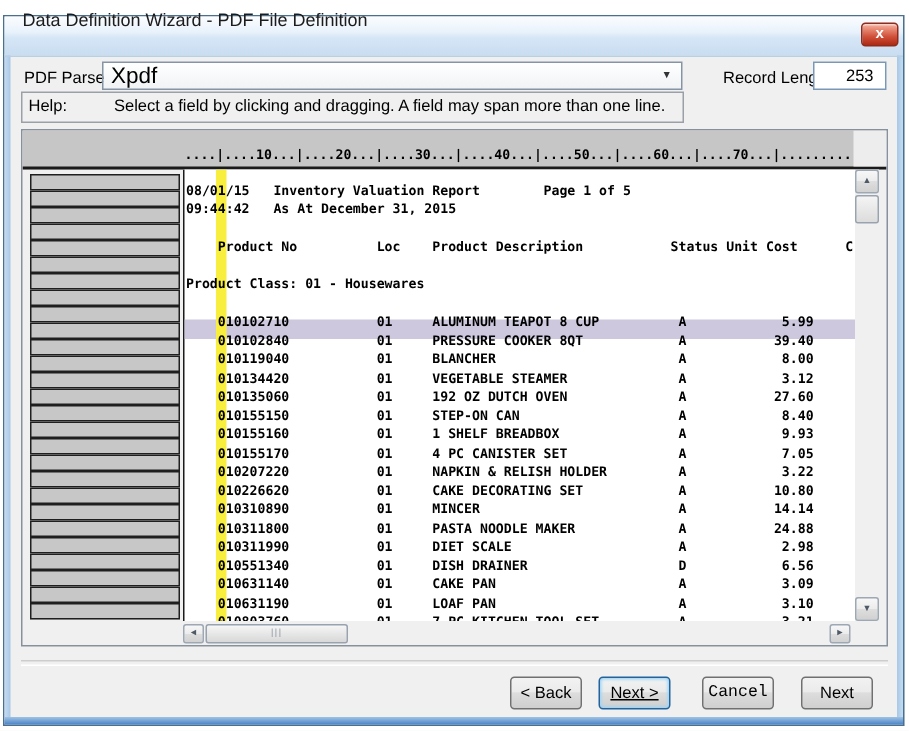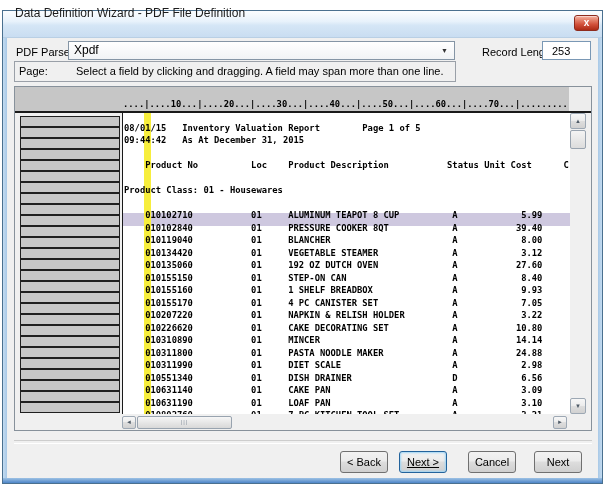--- a/index.html
+++ b/index.html
@@ -19,25 +19,25 @@
   #close-btn{left:574px;top:15px;width:25px;height:16px;box-sizing:border-box;
              border:1px solid #8e2b1d;border-radius:3px;cursor:default;
              background:linear-gradient(180deg,#f6b4a4 0%,#e3806a 30%,#d1503a 60%,#ad2a15 100%);
              box-shadow:0 1px 0 rgba(255,255,255,.45) inset;
              color:#fff;font-size:10px;font-weight:bold;text-align:center;line-height:14px;}
   
   .lbl{font-size:11px;color:#000;}
   #pdf-parser-label{left:16px;top:46px;}
   #pdf-parser-combo{left:68px;top:41px;width:387px;height:19px;box-sizing:border-box;
       border:1px solid #8595a5;background:linear-gradient(180deg,#ffffff,#f1f3f5);
-      font-size:12px;line-height:17px;padding-left:5px;}
+      font-size:15px;line-height:17px;padding-left:5px;}
   #combo-arrow{left:441px;top:47px;font-size:7px;color:#333;}
   #record-length-label{left:482px;top:46px;}
   #record-length-input{left:542px;top:41px;width:49px;height:19px;box-sizing:border-box;
-      border:1px solid #7a98b5;background:#fff;font-size:11px;padding:0 0 0 9px;
+      border:1px solid #7a98b5;background:#fff;font-size:11px;padding:0 0 0 21px;
       font-family:"Liberation Sans",sans-serif;}
   #hint-box{left:14px;top:61px;width:442px;height:21px;box-sizing:border-box;
       border:1px solid #9aa0a8;background:#f0f0f0;}
   #hint-label{left:19px;top:65px;}
   #hint-text{left:76px;top:65px;}
   
   #grid{left:14px;top:86px;width:578px;height:345px;box-sizing:border-box;
         border:1px solid #87919b;background:#f0f0f0;overflow:hidden;}
   #ruler-band{left:0;top:0;width:576px;height:26px;box-sizing:border-box;background:#c6c6c6;
         border-bottom:2px solid #1a1a1a;}
@@ -69,42 +69,42 @@
   #hscroll .sb-thumb{left:15px;top:0;width:95px;height:13px;background:linear-gradient(180deg,#f6f6f6,#d8d8d8);
         text-align:center;font-size:6px;line-height:11px;color:#8a93a0;letter-spacing:1px;}
   
   #separator{left:14px;top:440px;width:578px;height:2px;border-top:1px solid #cdcdcd;border-bottom:1px solid #ffffff;}
   .btn{position:absolute;top:451px;width:48px;height:22px;box-sizing:border-box;
        border:1px solid #707070;border-radius:3px;font-size:11px;color:#000;text-align:center;
        line-height:20px;cursor:default;
        background:linear-gradient(180deg,#f2f2f2 0%,#ebebeb 45%,#dddddd 50%,#cfcfcf 100%);}
   #btn-back{left:340px;}
   #btn-next{left:399px;border:1px solid #23639c;box-shadow:0 0 2px 1px #9fd5f5 inset;text-decoration:underline;}
-  #btn-cancel{left:468px;}
+  #btn-cancel{left:468px;font-family:Liberation Mono, monospace;}
   #btn-help{left:534px;}
 </style>
 </head>
 <body>
 
 <div id="win"></div>
 <div id="frame-left" class="abs"></div>
 <div id="frame-right" class="abs"></div>
 <div id="frame-bottom" class="abs"></div>
 <div id="titlebar" class="abs"></div>
 <div id="title-text" class="abs">Data Definition Wizard - PDF File Definition</div>
 <div id="close-btn" class="abs"><span>x</span></div>
 
 <div id="pdf-parser-label" class="abs lbl">PDF Parser</div>
 <div id="pdf-parser-combo" class="abs"><span>Xpdf</span></div>
 <div id="combo-arrow" class="abs">▼</div>
 <div id="record-length-label" class="abs lbl">Record Length</div>
 <input id="record-length-input" class="abs" value="253" style="">
 
 <div id="hint-box" class="abs"></div>
-<div id="hint-label" class="abs lbl">Page:</div>
+<div id="hint-label" class="abs lbl">Help:</div>
 <div id="hint-text" class="abs lbl">Select a field by clicking and dragging. A field may span more than one line.</div>
 
 <div id="grid" class="abs">
   <div id="ruler-band" class="abs"></div>
   <div id="ruler-text" class="abs mono">....|....10...|....20...|....30...|....40...|....50...|....60...|....70...|..........</div>
   <div id="ruler-corner" class="abs"></div>
   <div id="row-headers" class="abs">
       <div class="hdr-cell" style="top: 29px;"></div>
       <div class="hdr-cell" style="top: 40px;"></div>
       <div class="hdr-cell" style="top: 51px;"></div>

